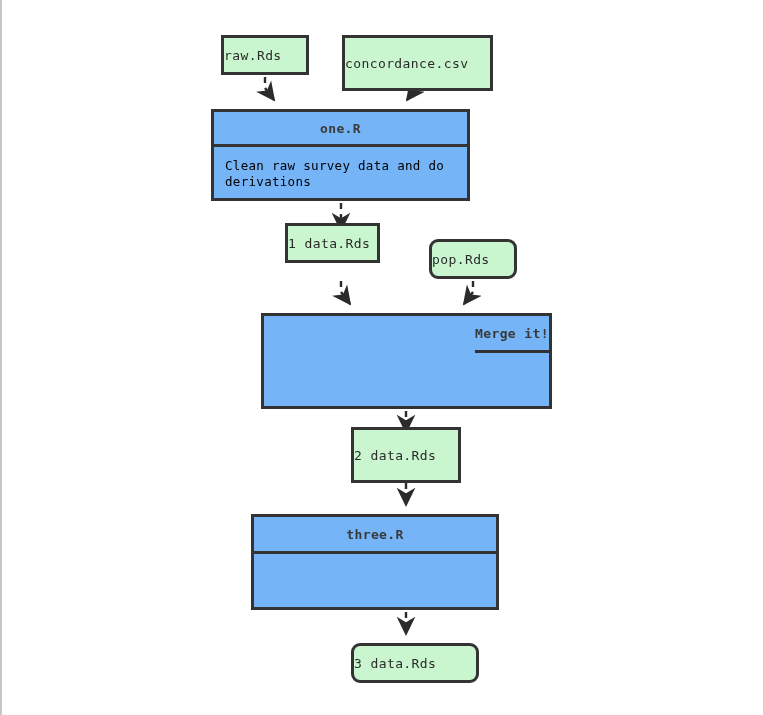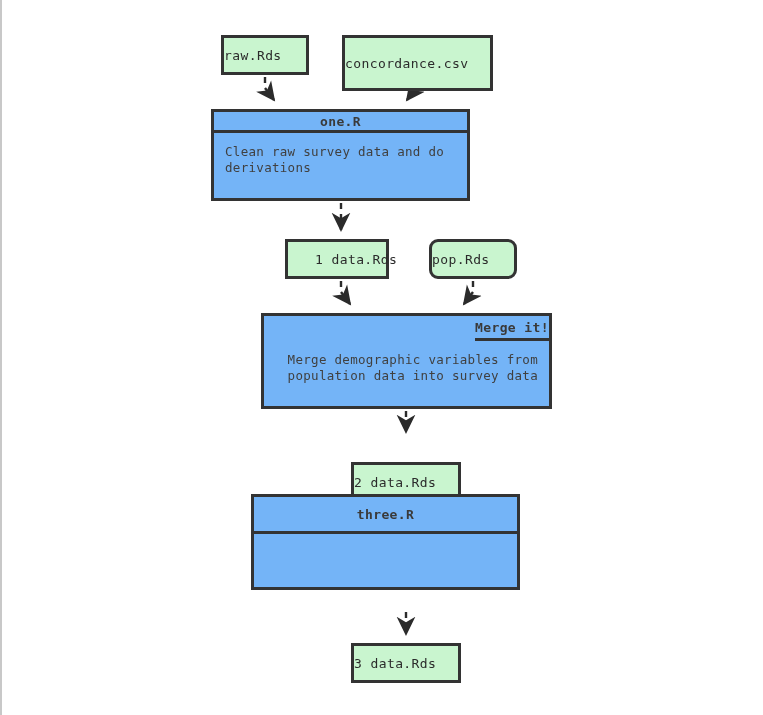--- a/index.html
+++ b/index.html
@@ -61,25 +61,25 @@
     font-weight: bold;
     color: #3a3a3a;
     letter-spacing: 0.4px;
     border-bottom: 3px solid #333333;
     box-sizing: border-box;
   }
   .proc-desc {
     flex: 1;
     display: flex;
     align-items: flex-start;
-    padding: 11px 11px 22px 11px;
+    padding: 11px 11px 8px 11px;
     box-sizing: border-box;
     font-size: 12.5px;
     line-height: 16px;
-    color: #404040;
+    color: #000000;
     letter-spacing: 0.3px;
     white-space: pre-line;
   }
 </style>
 </head>
 <body>
 
 <div id="canvas">
 
   <svg id="edges" width="763" height="715" viewBox="0 0 763 715" xmlns="http://www.w3.org/2000/svg">
@@ -107,39 +107,37 @@
   <div class="node data" style="left:340px; top:35px; width:151px; height:56px;">
     <span class="data-label">concordance.csv</span>
   </div>
 
   <div class="node process" style="left:209px; top:109px; width:259px; height:92px;">
     <div class="proc-title">one.R</div>
     <div class="proc-desc">Clean raw survey data and do
 derivations</div>
   </div>
 
-  <div class="node data" style="left:283px; top:239px; width:104px; height:40px;padding-left:27px;">
+  <div class="node data" style="left:283px; top:223px; width:95px; height:40px;">
     <span class="data-label">1 data.Rds</span>
   </div>
 
   <div class="node data" style="left:427px; top:239px; width:88px; height:40px;border-radius:9px;">
     <span class="data-label">pop.Rds</span>
   </div>
 
   <div class="node process" style="left:259px; top:313px; width:291px; height:96px;align-items:flex-end;">
     <div class="proc-title">Merge it!</div>
-    <div class="proc-desc">Merge demographic variables from
-population data into survey data</div>
   </div>
 
-  <div class="node data" style="left:349px; top:462px; width:110px; height:40px;">
+  <div class="node data" style="left:349px; top:427px; width:110px; height:56px;">
     <span class="data-label">2 data.Rds</span>
   </div>
 
-  <div class="node process" style="left:249px; top:494px; width:269px; height:96px;">
+  <div class="node process" style="left:249px; top:514px; width:248px; height:96px;">
     <div class="proc-title">three.R</div>
   </div>
 
-  <div class="node data" style="left:349px; top:643px; width:110px; height:40px;">
+  <div class="node data" style="left:349px; top:643px; width:128px; height:40px;border-radius:9px;">
     <span class="data-label">3 data.Rds</span>
   </div>
 
 </div>
 
 </body></html>

